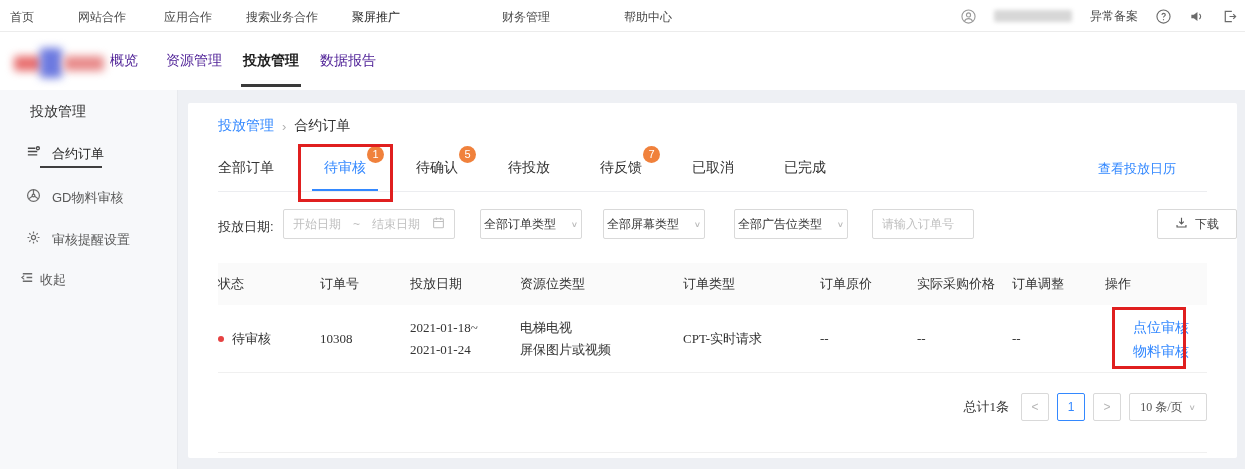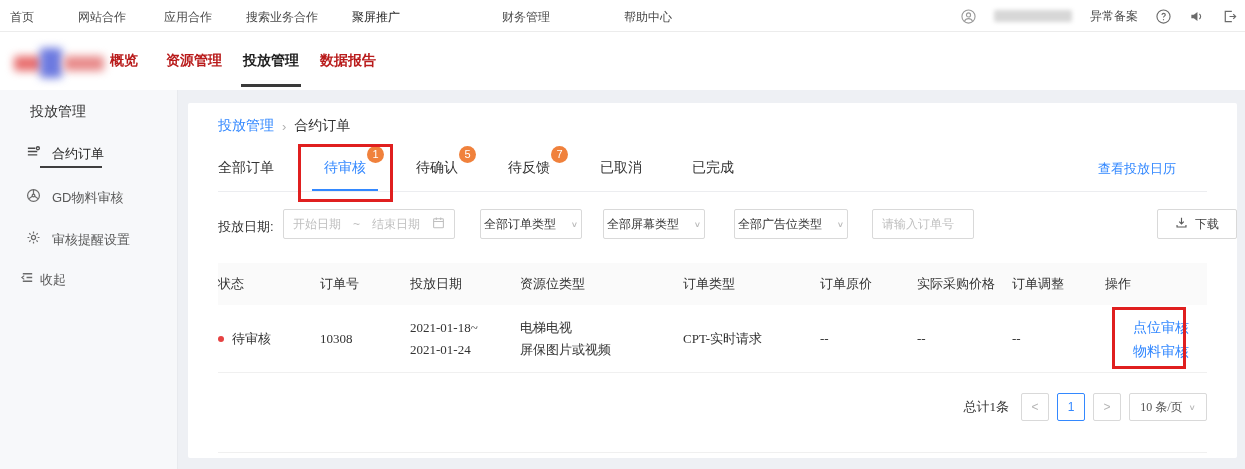--- a/index.html
+++ b/index.html
@@ -16,21 +16,21 @@
   .blur-name { width:78px; height:12px; background:#d7d7d7; border-radius:2px; filter:blur(2px); }
   .tn-icon { display:inline-flex; align-items:center; }
   .tn-icon svg { display:block; }
 
   
   .appnav { position:absolute; top:32px; left:0; width:1245px; height:58px; background:#fff; }
   .logo-blur { position:absolute; left:14px; top:16px; width:105px; height:30px; }
   .logo-blur .r1 { position:absolute; left:0; top:8px; width:28px; height:15px; background:#e86f6f; filter:blur(4px); border-radius:3px; }
   .logo-blur .b1 { position:absolute; left:26px; top:0px; width:22px; height:30px; background:#6d7ae0; filter:blur(4px); border-radius:3px; }
   .logo-blur .r2 { position:absolute; left:50px; top:8px; width:40px; height:15px; background:#e88a8a; filter:blur(4px); border-radius:3px; }
-  .appnav-item { position:absolute; top:20px; font-size:14px; color:#b91c1c; cursor:pointer; white-space:nowrap;font-weight:bold; }
+  .appnav-item { position:absolute; top:20px; font-size:14px; color:#4c1d95; cursor:pointer; white-space:nowrap; }
   .appnav-item.active { color:#1f1f1f; font-weight:700; }
   .appnav-item.active::after { content:""; position:absolute; left:-2px; right:-2px; bottom:-17px; height:3px; background:#3a3a3a; }
 
   
   .sidebar { position:absolute; top:90px; left:0; width:178px; height:379px; background:#f7f8fa; border-right:1px solid #e8eaee; }
   .sb-title { position:absolute; left:30px; top:13px; font-size:14px; color:#333; }
   .sb-item { position:absolute; left:0; width:178px; height:22px; font-size:13px; color:#595959; cursor:pointer; }
   .sb-item .sb-icon { position:absolute; left:26px; top:2px; }
   .sb-item .sb-label { position:absolute; left:52px; top:3px; }
   .sb-item.active { color:#262626; }
@@ -211,20 +211,21 @@
     <div class="tabs">
       <div class="tab"><span>全部订单</span></div>
       <div class="tab active">
         <span>待审核</span>
         <span class="tab-badge">1</span>
       </div>
       <div class="tab">
         <span>待确认</span>
         <span class="tab-badge">5</span>
       </div>
+      <div class="tab"><span>待投放</span></div>
       <div class="tab">
         <span>待反馈</span>
         <span class="tab-badge">7</span>
       </div>
       <div class="tab"><span>已取消</span></div>
       <div class="tab"><span>已完成</span></div>
     </div>
     <span class="calendar-link">查看投放日历</span>
     <div class="tabs-divider"></div>
 

